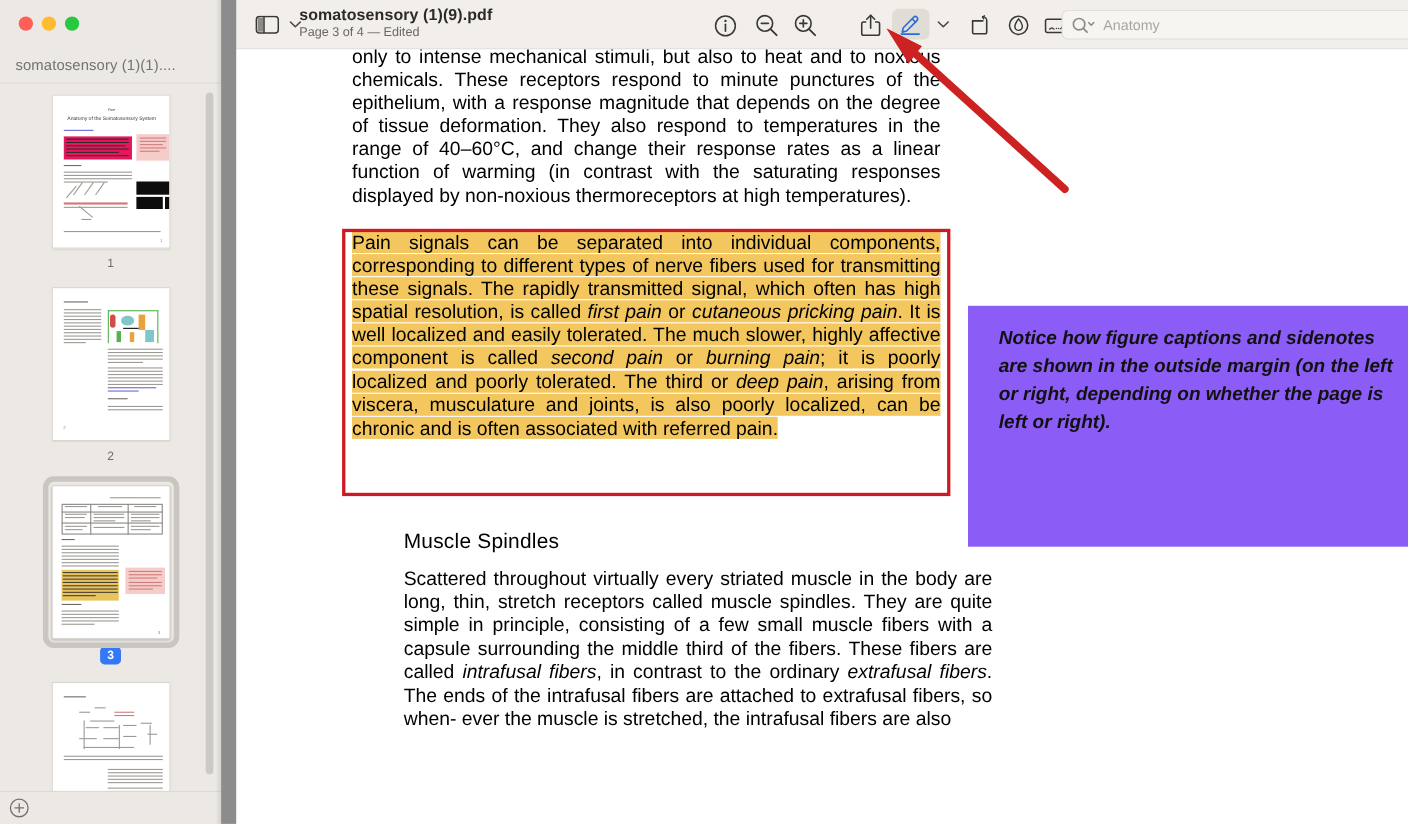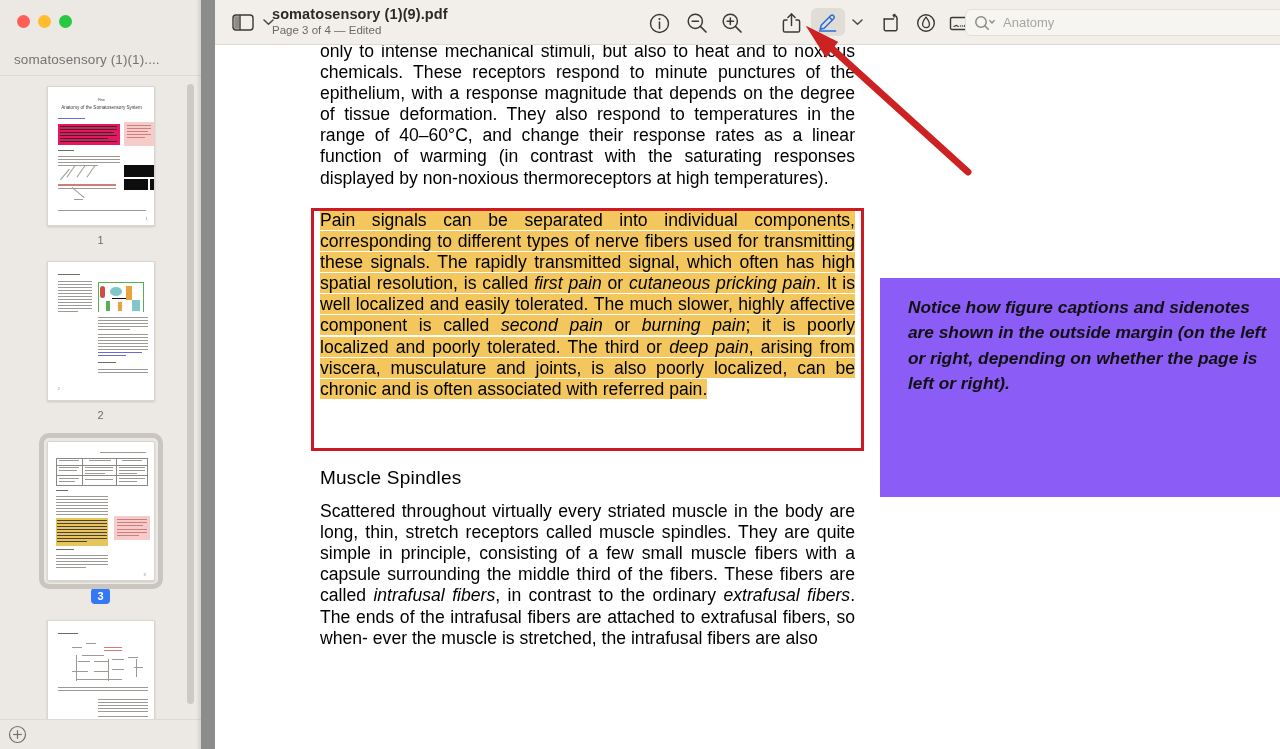--- a/index.html
+++ b/index.html
@@ -565,21 +565,21 @@
       <div class="doc-col">
         <p>only to intense mechanical stimuli, but also to heat and to noxious chemicals. These receptors respond to minute punctures of the epithelium, with a response magnitude that depends on the degree of tissue deformation. They also respond to temperatures in the range of 40–60°C, and change their response rates as a linear function of warming (in contrast with the saturating responses displayed by non-noxious thermoreceptors at high temperatures).</p>
       </div>
 
       <div class="hl-text">
         <span class="hi"><span>Pain signals can be separated into individual components, corresponding to different types of nerve fibers used for transmitting these signals. The rapidly transmitted signal, which often has high spatial resolution, is called </span><span class="italic">first pain</span><span> or </span><span class="italic">cutaneous pricking pain</span><span>. It is well localized and easily tolerated. The much slower, highly affective component is called </span><span class="italic">second pain</span><span> or </span><span class="italic">burning pain</span><span>; it is poorly localized and poorly tolerated. The third or </span><span class="italic">deep pain</span><span>, arising from viscera, musculature and joints, is also poorly localized, can be chronic and is often associated with referred pain.</span></span>
       </div>
 
       <div class="hl-block"></div>
 
-      <div class="doc-col" style="top:422px;">
+      <div class="doc-col" style="top:437px;margin-left:47px;">
         <p class="sec-head">Muscle Spindles</p>
         <div class="p-gap"></div>
         <p><span>Scattered throughout virtually every striated muscle in the body are long, thin, stretch receptors called muscle spindles. They are quite simple in principle, consisting of a few small muscle fibers with a capsule surrounding the middle third of the fibers. These fibers are called </span><span class="italic">intrafusal fibers</span><span>, in contrast to the ordinary </span><span class="italic">extrafusal fibers</span><span>. The ends of the intrafusal fibers are attached to extrafusal fibers, so when- ever the muscle is stretched, the intrafusal fibers are also</span></p>
       </div>
 
       <div class="sidenote">
         <p>Notice how figure captions and sidenotes are shown in the outside margin (on the left or right, depending on whether the page is left or right).</p>
       </div>
 
     </div>

